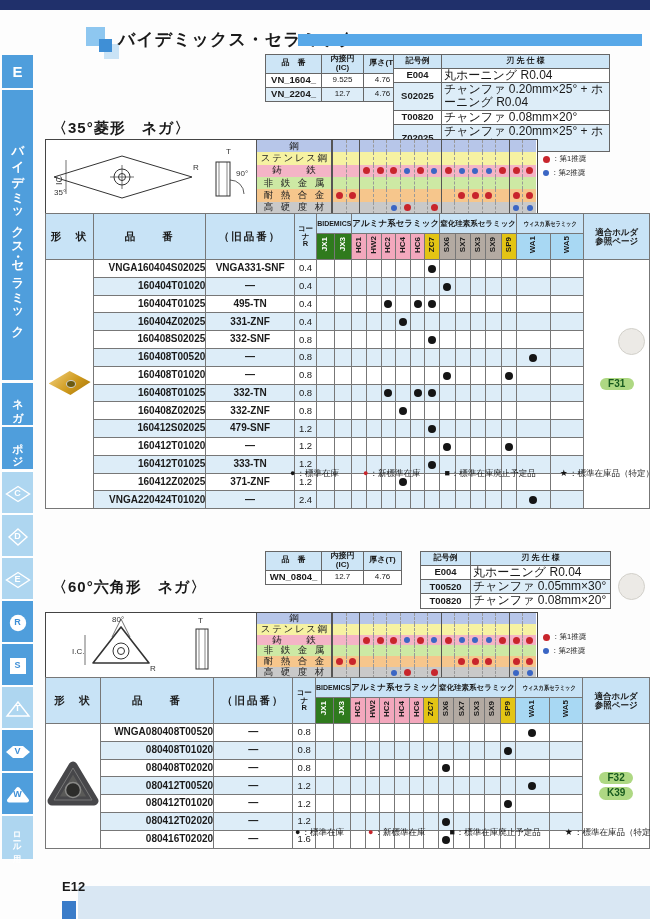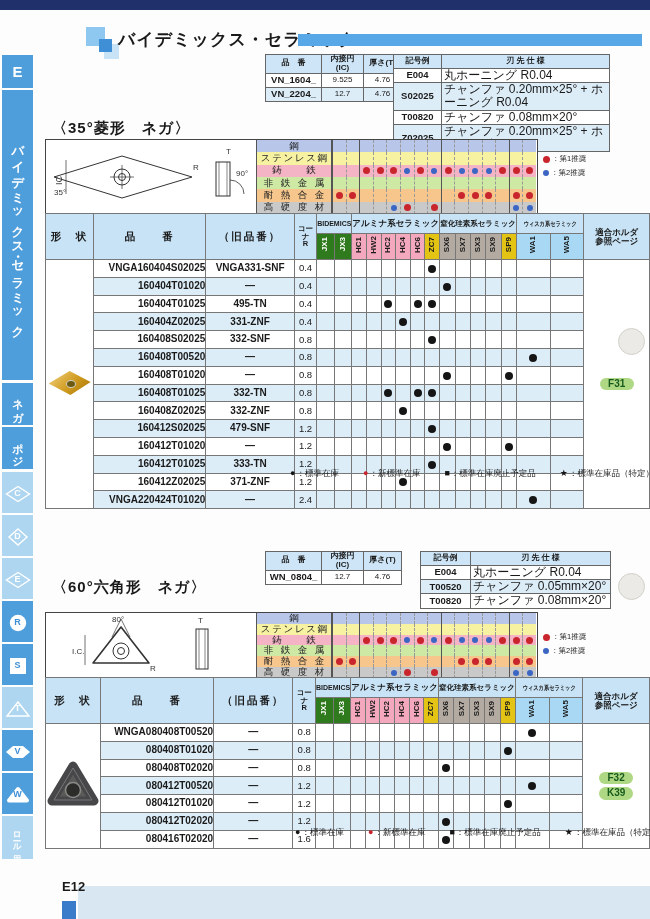--- a/index.html
+++ b/index.html
@@ -849,21 +849,21 @@
               <th>刃 先 仕 様</th>
             </tr>
           </thead>
           <tbody>
             <tr>
               <td class="pn">E004</td>
               <td class="lft">丸ホーニング R0.04</td>
             </tr>
             <tr>
               <td class="pn">T00520</td>
-              <td class="lft">チャンファ 0.05mm×20°</td>
+              <td class="lft">チャンファ 0.05mm×30°</td>
             </tr>
             <tr>
               <td class="pn">T00820</td>
               <td class="lft">チャンファ 0.08mm×20°</td>
             </tr>
           </tbody>
         </table>
       </div>
     </div>
   <div class="abs stitle" style="left:52px;top:578px;">〈60°六角形　ネガ〉</div>

